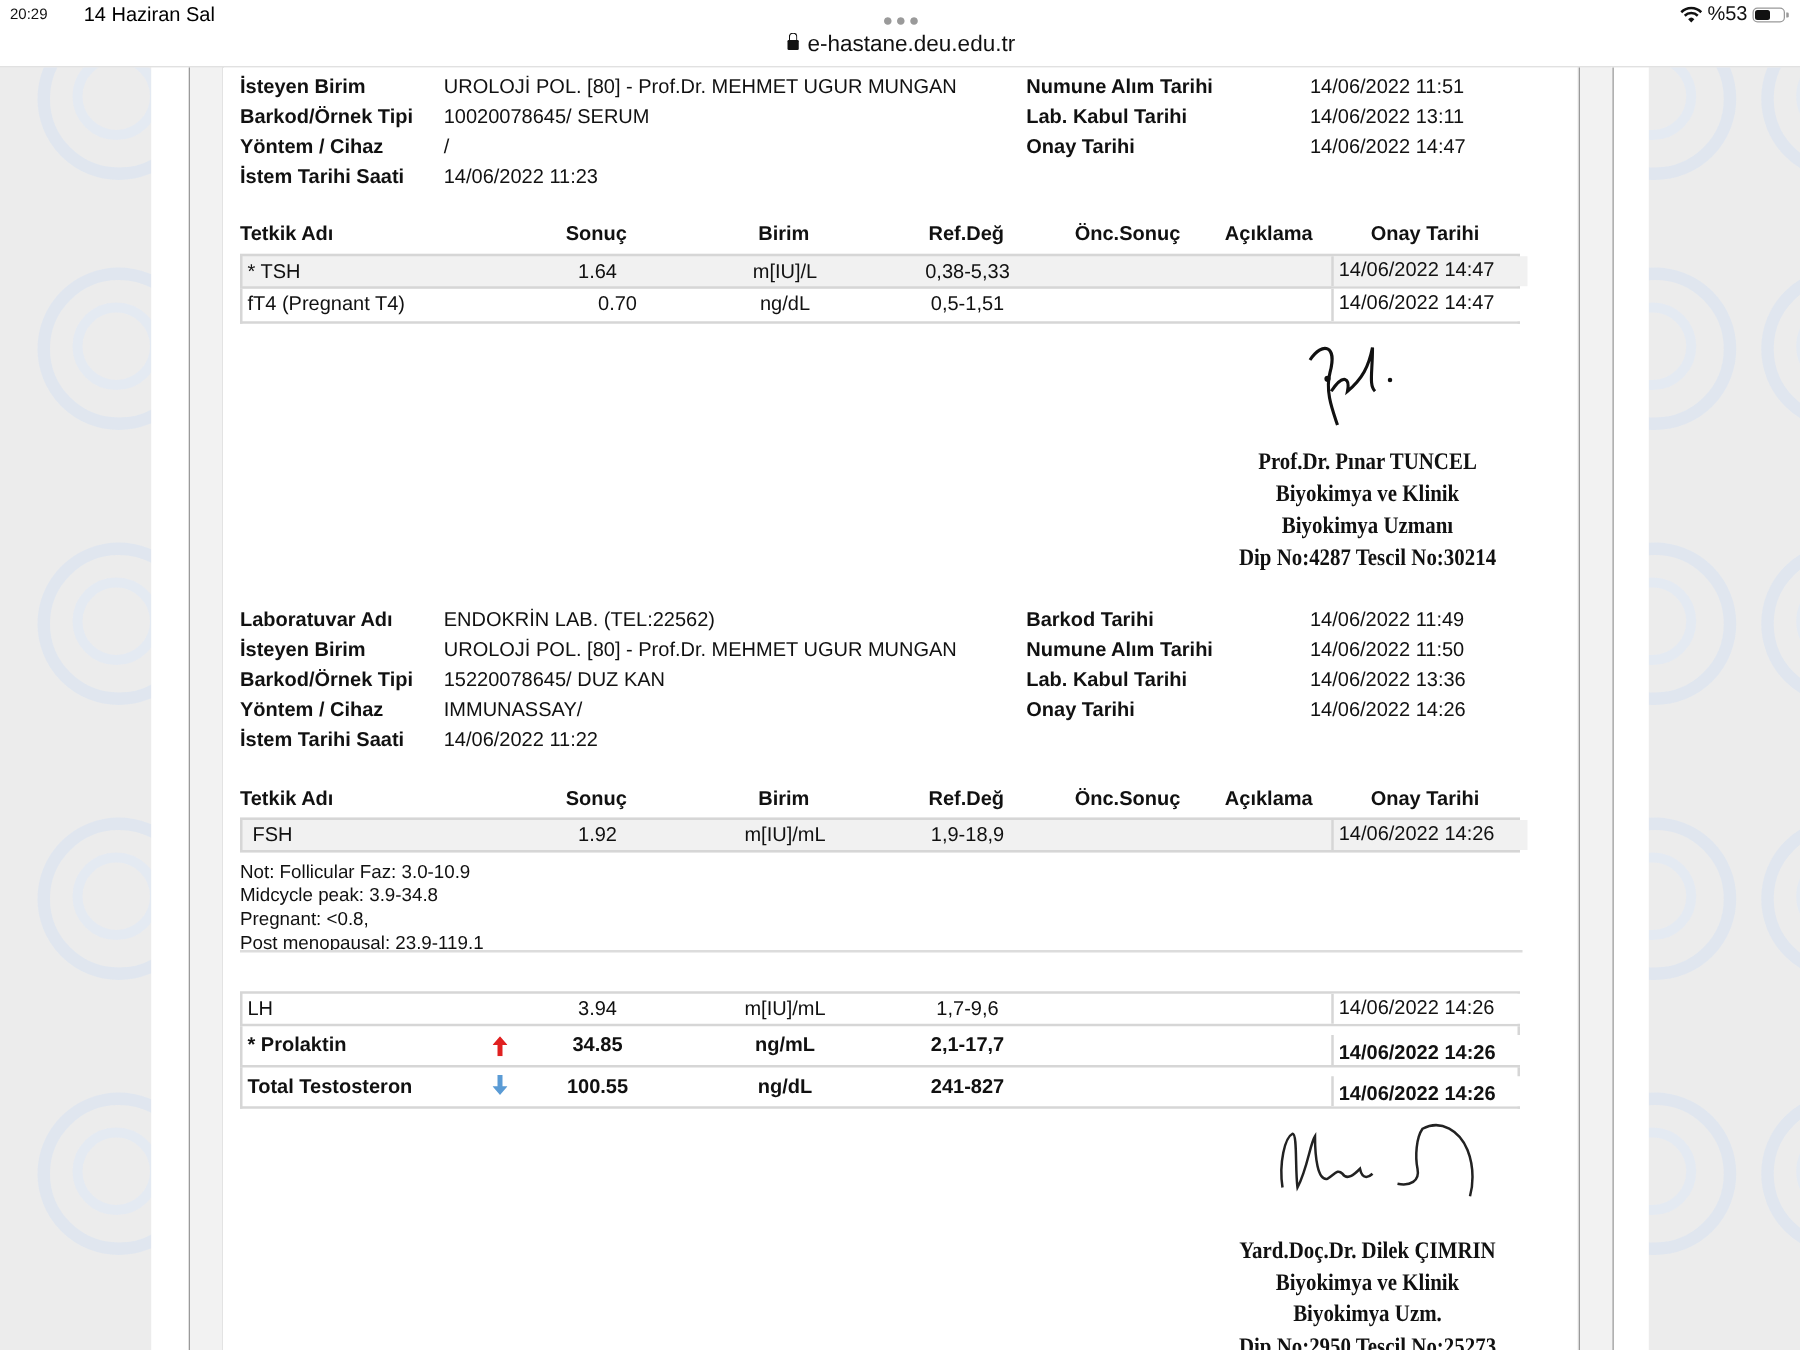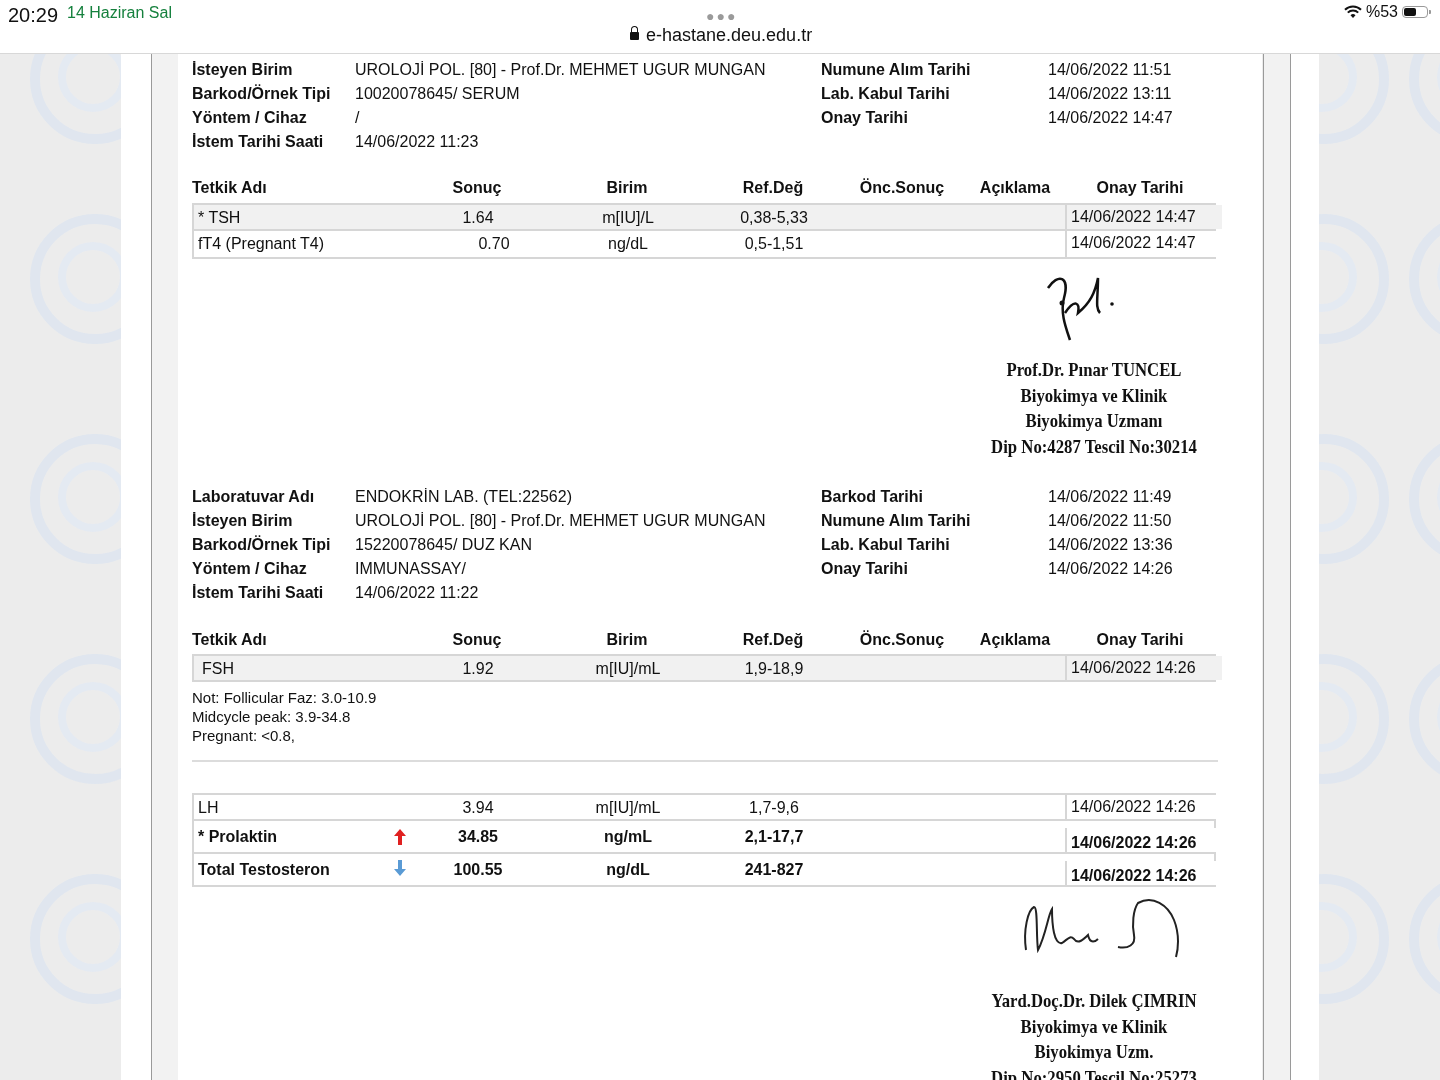--- a/index.html
+++ b/index.html
@@ -1,19 +1,19 @@
 <!DOCTYPE html>
 <html><head>
 <meta charset="utf-8">
 <style>
   html,body{margin:0;padding:0;}
   body{width:1440px;height:1080px;overflow:hidden;position:relative;background:#ececec;font-family:"Liberation Sans",sans-serif;color:#111;}
   .statusbar{position:absolute;left:0;top:0;width:1440px;height:53px;background:#fff;border-bottom:1px solid #d8d8d8;}
-  .sb-time{position:absolute;left:8px;top:4px;font-size:20px;color:#111;}
-  .sb-date{position:absolute;left:67px;top:4px;font-size:16px;color:#15803d;}
+  .sb-time{position:absolute;left:8px;top:4px;font-size:12px;color:#111;}
+  .sb-date{position:absolute;left:67px;top:4px;font-size:16px;color:#000000;}
   .sb-dots{position:absolute;left:706px;top:8px;font-size:14px;letter-spacing:2px;color:#9a9a9a;}
   .sb-url{position:absolute;left:630px;top:25px;font-size:18px;color:#111;}
   .sb-lock{display:inline-block;width:9px;height:8px;background:#111;border-radius:1px;position:relative;margin-right:7px;top:-1px;}
   .sb-lock::before{content:"";position:absolute;left:1px;top:-6px;width:5px;height:6px;border:1.5px solid #111;border-bottom:none;border-radius:4px 4px 0 0;}
   .sb-right{position:absolute;right:12px;top:3px;font-size:16px;display:flex;align-items:center;gap:4px;}
   .wifi{width:18px;height:14px;position:relative;}
   .battery{width:26px;height:12px;border:1.5px solid #999;border-radius:4px;position:relative;padding:1px;box-sizing:border-box;}
   .battery .fill{height:100%;background:#111;border-radius:2px;}
   .battery::after{content:"";position:absolute;right:-4px;top:3px;width:2px;height:4px;background:#999;border-radius:0 1px 1px 0;}
 
@@ -234,20 +234,21 @@
     <span class="ctr" style="left:434px;">m[IU]/mL</span>
     <span class="ctr" style="left:580px;">1,9-18,9</span>
     <span class="c-date">14/06/2022 14:26</span>
   </div>
 </div>
 
 <div class="notes">
   <div>Not: Follicular Faz: 3.0-10.9</div>
   <div>Midcycle peak: 3.9-34.8</div>
   <div>Pregnant: &lt;0.8,</div>
+  <div>Post menopausal: 23.9-119.1</div>
 </div>
 
 <div class="tbl" style="top:793px;">
   <div class="trow first">
     <span class="c-name">LH</span>
     <span class="ctr" style="left:284px;">3.94</span>
     <span class="ctr" style="left:434px;">m[IU]/mL</span>
     <span class="ctr" style="left:580px;">1,7-9,6</span>
     <span class="c-date">14/06/2022 14:26</span>
   </div>

